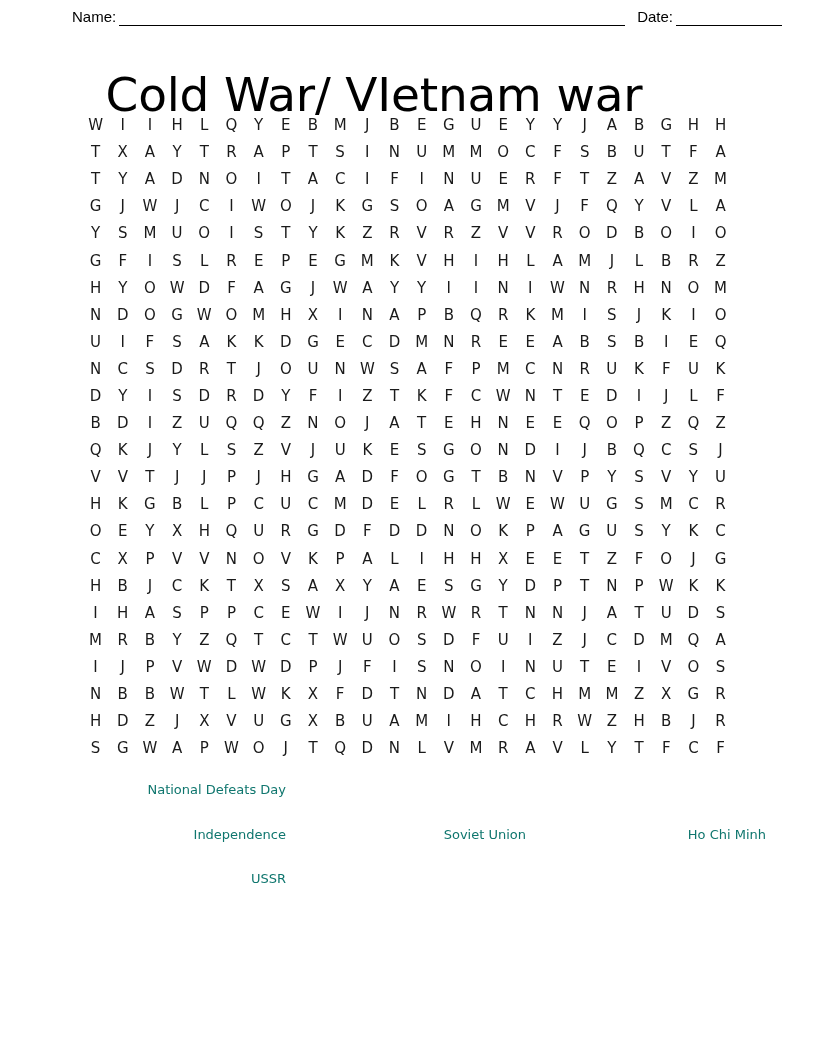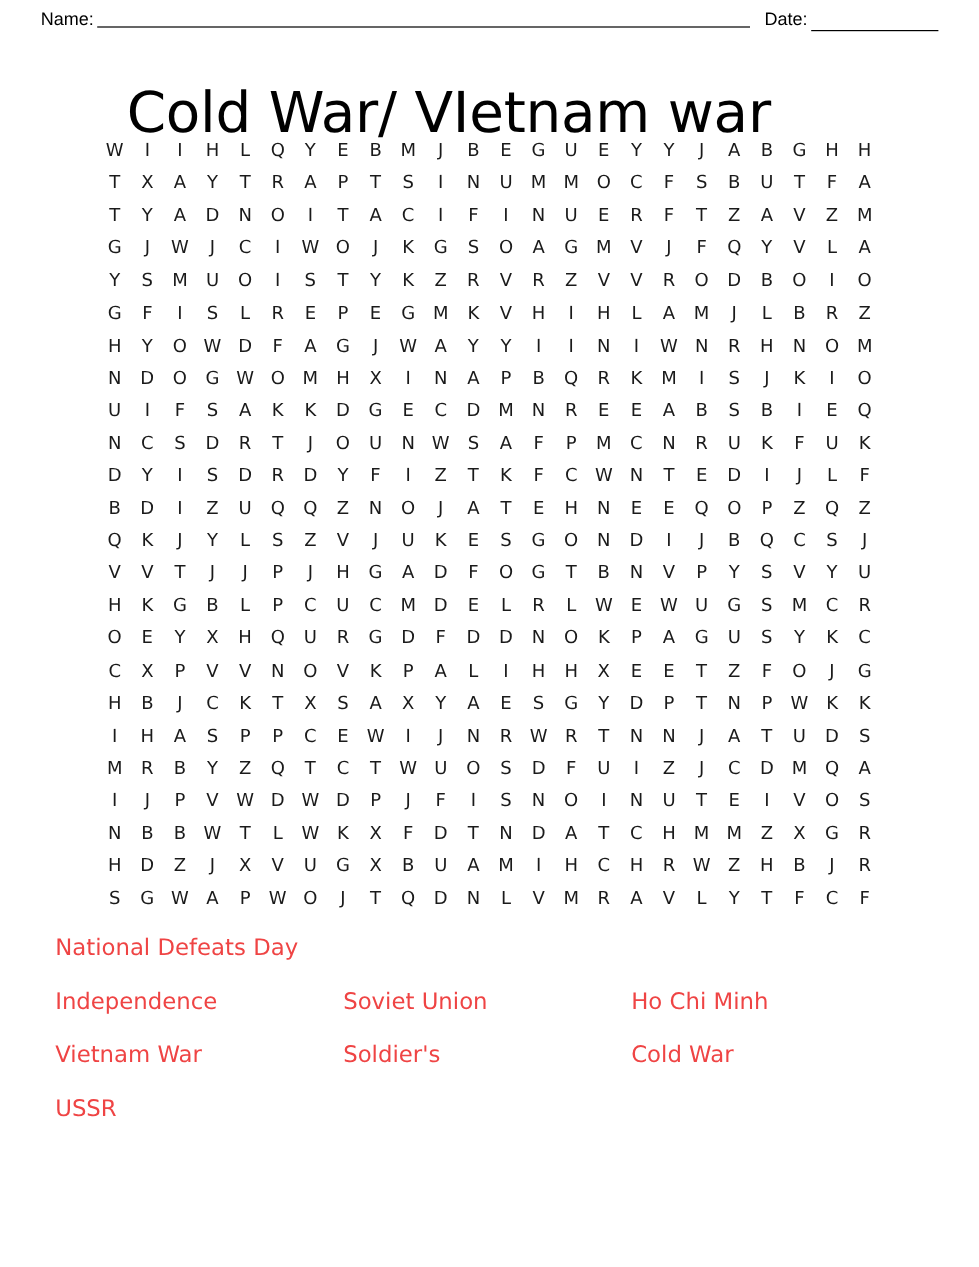--- a/index.html
+++ b/index.html
@@ -24,22 +24,23 @@
     width: 816px;
     height: 26px;
     display: flex;
     align-items: flex-end;
     padding: 0 34px;
     box-sizing: border-box;
     font-size: 15px;
   }
   .name-block {
     display: flex;
-    align-items: flex-start;
+    align-items: flex-end;
     flex: 1 1 auto;
+    margin-left: 38px;
   }
   .date-block {
     display: flex;
     align-items: flex-end;
     flex: 0 0 auto;
     margin-left: 12px;
   }
   .field-label {
     white-space: nowrap;
     line-height: 16px;
@@ -97,25 +98,26 @@
     left: 46px;
     width: 720px;
   }
   .word-row {
     display: flex;
     height: 44.5px;
     align-items: flex-start;
   }
   .word-cell {
     flex: 0 0 240px;
-    font-size: 19px;
+    font-size: 13px;
     line-height: 24px;
     font-family: "DejaVu Sans", sans-serif;
     white-space: nowrap;
-    color: #ef4444;
+    color: #0f766e;
+    text-align: right;
   }
   .word-cell.empty { color: transparent; }
 </style>
 </head>
 <body>
 
 <div class="header-row">
   <div class="name-block">
     <span class="field-label">Name:</span>
     <span class="rule rule-name"></span>
@@ -758,22 +760,17 @@
 <div class="word-list">
     <div class="word-row">
       <div class="word-cell">National Defeats Day</div>
     </div>
     <div class="word-row">
       <div class="word-cell">Independence</div>
       <div class="word-cell">Soviet Union</div>
       <div class="word-cell">Ho Chi Minh</div>
     </div>
     <div class="word-row">
-      <div class="word-cell">Vietnam War</div>
-      <div class="word-cell">Soldier's</div>
-      <div class="word-cell">Cold War</div>
-    </div>
-    <div class="word-row">
       <div class="word-cell">USSR</div>
       <div class="word-cell empty"></div>
       <div class="word-cell empty"></div>
     </div>
   </div>
 
 </body></html>

